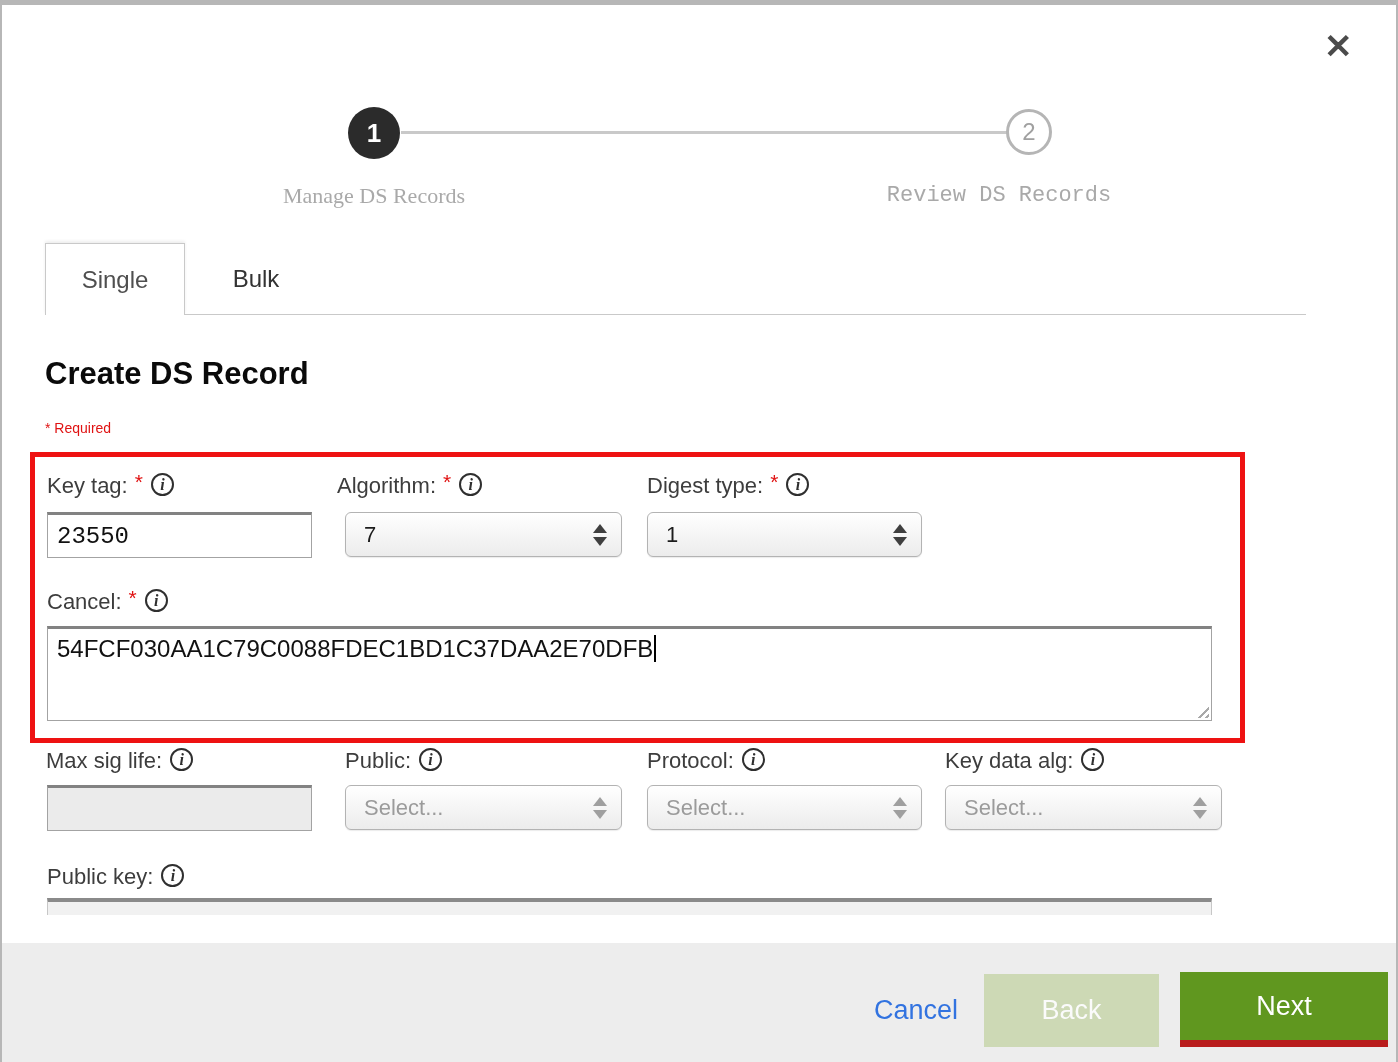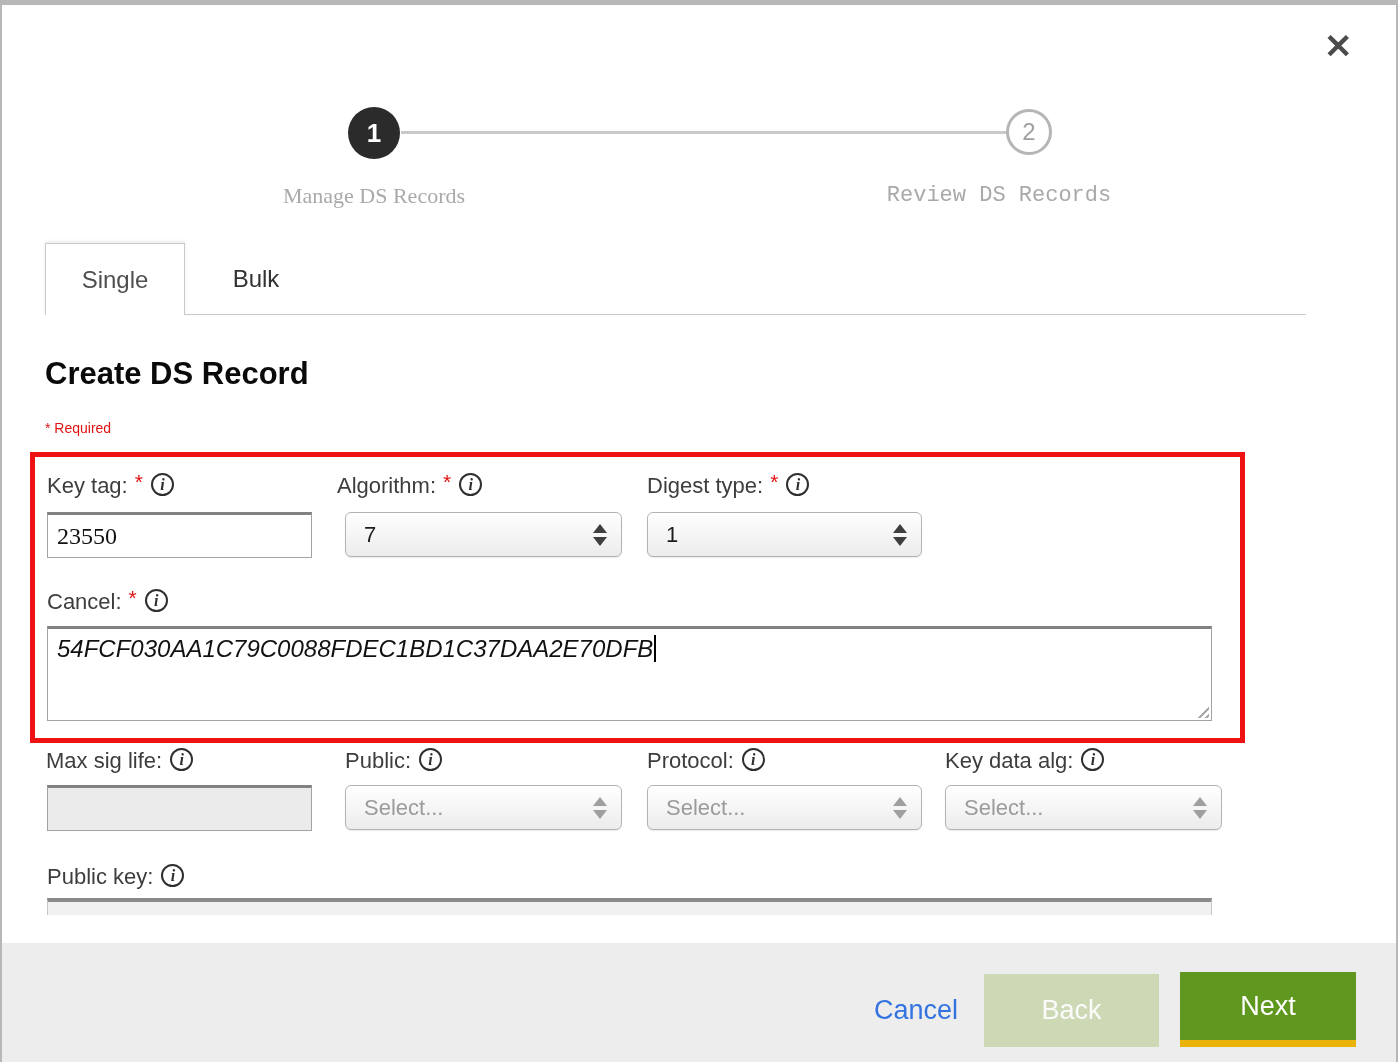--- a/index.html
+++ b/index.html
@@ -84,21 +84,21 @@
     width: 23px; height: 23px; border: 2px solid #2f2f2f; border-radius: 50%;
     margin-left: 8px; flex: 0 0 auto;
     display: inline-flex; align-items: center; justify-content: center;
     font-family: "Liberation Serif", serif; font-style: italic; font-weight: 700;
     font-size: 16px; color: #2f2f2f; cursor: pointer;
   }
 
   
   .text-input {
     border: 1px solid #a3a3a3; border-top: 3px solid #828282;
-    background: #fff; font-family: Liberation Serif, serif;
+    background: #fff; font-family: Liberation Mono, monospace;
     font-size: 24px; color: #111; padding: 8px 9px; outline: none;
   }
   .text-input.disabled { background: #ebebeb; }
 
   
   .select {
     border: 1px solid #b3b3b3; border-radius: 6px;
     background: linear-gradient(#ffffff, #ececec);
     box-shadow: 0 1px 1px rgba(0,0,0,0.08);
     display: flex; align-items: center; padding: 0 14px 0 18px;
@@ -117,21 +117,21 @@
     border-left: 7px solid transparent; border-right: 7px solid transparent;
     border-top: 9px solid #3f3f3f;
   }
   .select.placeholder .spinner .up { border-bottom-color: #9f9f9f; }
   .select.placeholder .spinner .down { border-top-color: #9f9f9f; }
 
   
   .textarea {
     border: 1px solid #a3a3a3; border-top: 3px solid #828282;
     background: #fff; font-size: 24px; color: #111;
-    padding: 6px 9px; position: absolute; overflow: hidden; font-style: italic;
+    padding: 6px 9px; position: absolute; overflow: hidden;
   }
   .caret { display: inline-block; width: 2px; height: 27px; background: #000; vertical-align: -5px; margin-left: 1px; }
   .resize-handle {
     position: absolute; right: 2px; bottom: 2px; width: 15px; height: 15px;
     background: repeating-linear-gradient(135deg, transparent 0 3px, #a9a9a9 3px 5px);
     clip-path: polygon(100% 0, 100% 100%, 0 100%);
   }
   .pubkey-stub {
     left: 45px; top: 893px; width: 1165px; height: 17px;
     border-top: 4px solid #8a8a8a;
@@ -149,22 +149,22 @@
   }
   .btn {
     display: flex; align-items: center; justify-content: center;
     font-size: 27px; cursor: pointer;
   }
   .btn-back {
     left: 982px; top: 969px; width: 175px; height: 73px;
     background: #cdd9b5; color: #fbfbfb;
   }
   .btn-next {
-    left: 1178px; top: 967px; width: 176px; height: 75px;
-    background: #60971f; border-bottom: 7px solid #eab308; color: #fff;
+    left: 1178px; top: 967px; width: 208px; height: 75px;
+    background: #60971f; border-bottom: 7px solid #b91c1c; color: #fff;
   }
 </style>
 </head>
 <body>
 
 <div class="modal">
 
   <div class="abs close-x">✕</div>
 
   <div class="abs step-line"></div>

